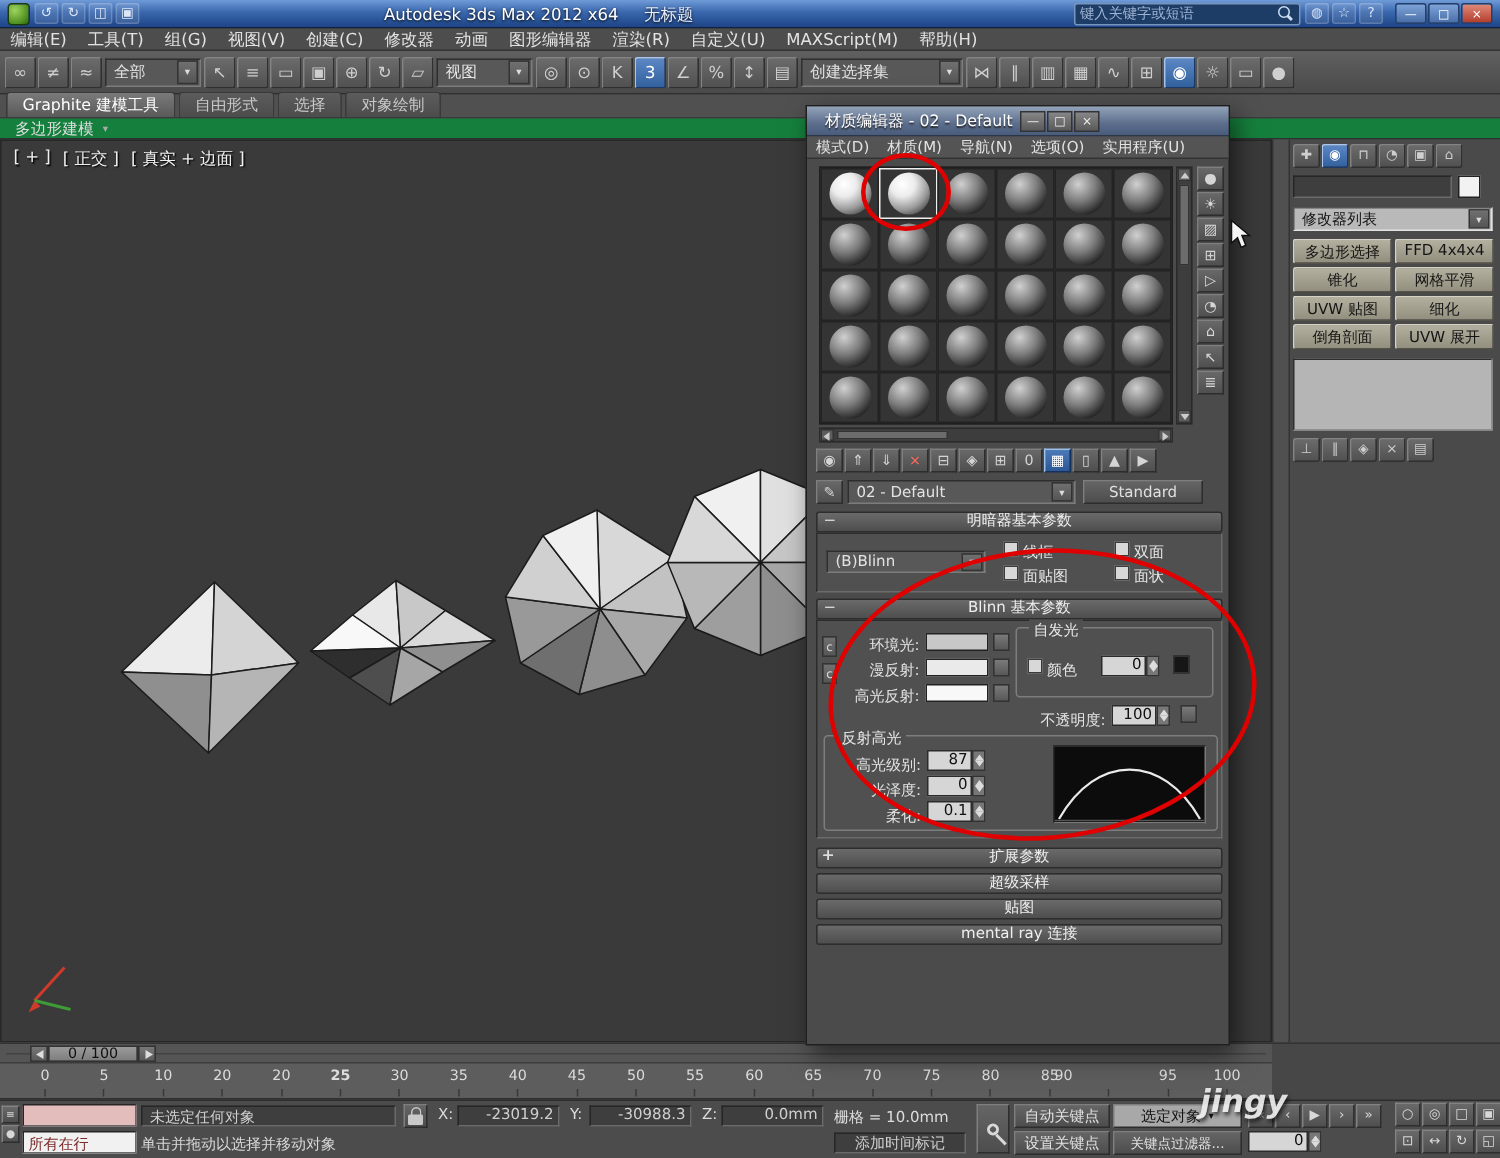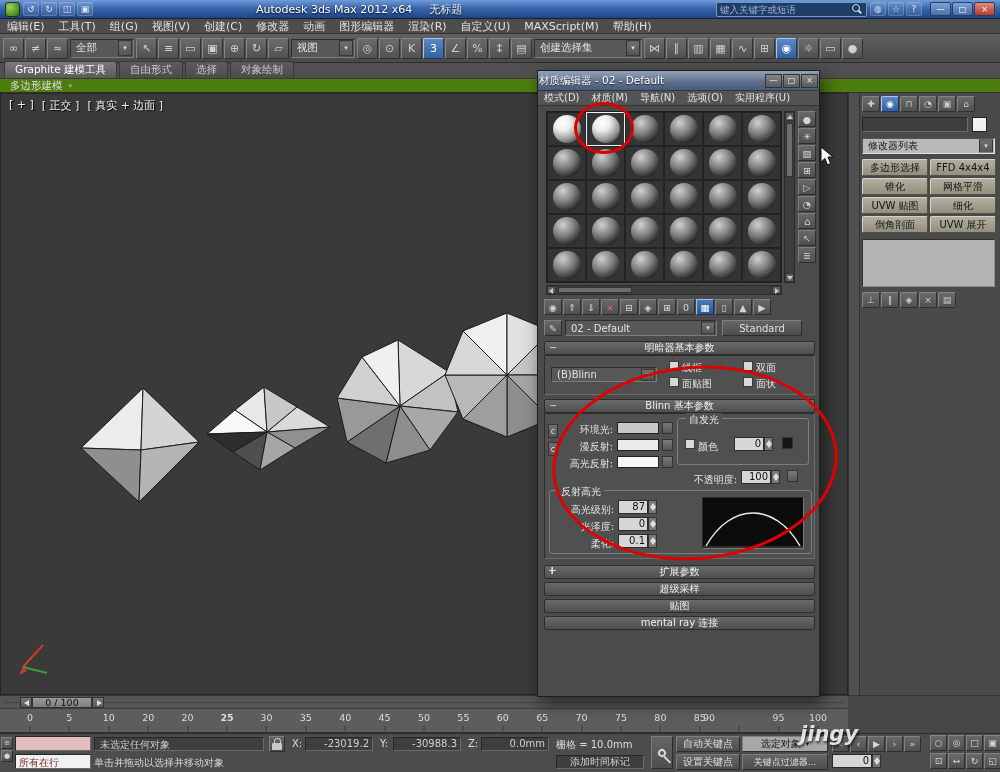--- a/index.html
+++ b/index.html
@@ -29,36 +29,36 @@
 .toolbar{display:flex;align-items:center;gap:2px;padding:0 3px;background:linear-gradient(#606060,#4a4a4a);border-bottom:1px solid #2f2f2f}
 .tbg{display:flex;gap:1px}
 .tbi{width:21px;height:21px;display:flex;align-items:center;justify-content:center;font-size:11px;color:#cfcfcf;background:linear-gradient(#6b6b6b,#515151);border:1px solid;border-color:#848484 #303030 #303030 #848484;border-radius:2px;flex:none}
 .tbi.act{background:linear-gradient(#5b87c5,#33619e);border-color:#a9c6ef #1b3a67 #1b3a67 #a9c6ef;color:#fff}
 .tbi.sm{width:18px;height:16px;font-size:9px}
 .dd{height:19px;background:#585858;border:1px solid;border-color:#2e2e2e #7c7c7c #7c7c7c #2e2e2e;display:flex;align-items:center;padding:0 5px;color:#e3e3e3;position:relative;font-size:10.5px;white-space:nowrap;flex:none}
 .dd::after{content:"▾";position:absolute;right:1px;top:50%;transform:translateY(-50%);width:12px;height:80%;background:linear-gradient(#707070,#555);border:1px solid #333;display:flex;align-items:center;justify-content:center;font-size:7px;color:#ddd}
 .ribtabs{display:flex;align-items:flex-end;background:#505050;border-bottom:1px solid #3a3a3a;padding:0 4px;gap:2px}
 .rtab{padding:1px 10px;font-size:10.5px;color:#c8c8c8;background:linear-gradient(#5c5c5c,#4c4c4c);border:1px solid #3a3a3a;border-bottom:none;border-radius:3px 3px 0 0;white-space:nowrap}
 .rtab.act{background:linear-gradient(#7a7a7a,#5a5a5a);color:#fff}
-.ribsub{display:flex;align-items:center;background:#4d7c0f;border-bottom:1px solid #303030;padding:0 10px;font-size:10.5px;color:#ddd}
+.ribsub{display:flex;align-items:center;background:#15803d;border-bottom:1px solid #303030;padding:0 10px;font-size:10.5px;color:#ddd}
 .ribsub::after{content:"▾";margin-left:6px;font-size:7px;color:#aaa}
 
 .viewport{background:#3a3a3a;border:1px solid #272727}
 .vplabel{position:absolute;left:8px;top:4px;display:flex;gap:8px;color:#f0f0f0;text-shadow:1px 1px 1px #000}
 .pscroll{background:#505050;border-left:1px solid #333;border-right:1px solid #333}
 
 .cmdpanel{background:#4a4a4a;padding:0}
 .cmdtabs{display:flex;gap:1px}
 .sunken{background:#3e3e3e;border:1px solid;border-color:#262626 #6a6a6a #6a6a6a #262626;color:#cfcfcf}
 .modgrid{display:grid;grid-template-columns:66px 66px;gap:2px}
 .modbtn{height:17px;background:linear-gradient(#b3b0a0,#938f7e);border:1px solid;border-color:#d6d3c6 #55524a #55524a #d6d3c6;color:#141414;font-size:10px;display:flex;align-items:center;justify-content:center;border-radius:2px;white-space:nowrap;overflow:hidden}
 .stackbox{background:#b5b5b5;border:1px solid;border-color:#2e2e2e #8e8e8e #8e8e8e #2e2e2e}
 
 .matwin{position:absolute;left:537px;top:70px;width:283px;height:627px;background:#4b4b4b;border:1px solid #1f1f1f;box-shadow:4px 6px 16px rgba(0,0,0,.55);z-index:40}
-.mat-title{position:absolute;left:0;top:0;width:100%;height:20px;background:linear-gradient(#93a3ba,#5c6e8c 60%,#4a5c7c);display:flex;align-items:center;justify-content:space-between;padding:0 1px;border-bottom:1px solid #2b3648}
+.mat-title{position:absolute;left:0;top:0;width:100%;height:20px;background:linear-gradient(#93a3ba,#5c6e8c 60%,#4a5c7c);display:flex;align-items:center;padding:0 12px;border-bottom:1px solid #2b3648}
 .mat-title-text{color:#fff;font-size:10.5px;text-shadow:0 1px 1px #222;white-space:nowrap}
 .mwb{width:17px;height:14px;display:flex;align-items:center;justify-content:center;background:linear-gradient(#868686,#5a5a5a);border:1px solid #333;color:#eee;font-size:8px}
 .mat-menu{position:absolute;left:0;top:20px;width:100%;height:15px;background:#545454;border-bottom:1px solid #333;display:flex;align-items:center}
 .slots{position:absolute;display:flex;flex-wrap:wrap;width:236px;background:#2c2c2c;border:1px solid #1f1f1f}
 .slot{width:39px;height:34px;background:#343434;border:1px solid #232323;display:flex;align-items:center;justify-content:center}
 .slot.sel{border:1px solid #f0f0f0}
 .sph{width:28px;height:28px;border-radius:50%;background:radial-gradient(circle at 35% 28%,#d0d0d0,#7d7d7d 42%,#1c1c1c 82%)}
 .sph.bright{background:radial-gradient(circle at 35% 28%,#ffffff,#ececec 30%,#9a9a9a 62%,#2c2c2c 92%)}
 .vscroll{display:flex;flex-direction:column;align-items:center;background:#3d3d3d;border:1px solid #2a2a2a}
 .hscroll{display:flex;align-items:center;background:#3d3d3d;border:1px solid #2a2a2a}

